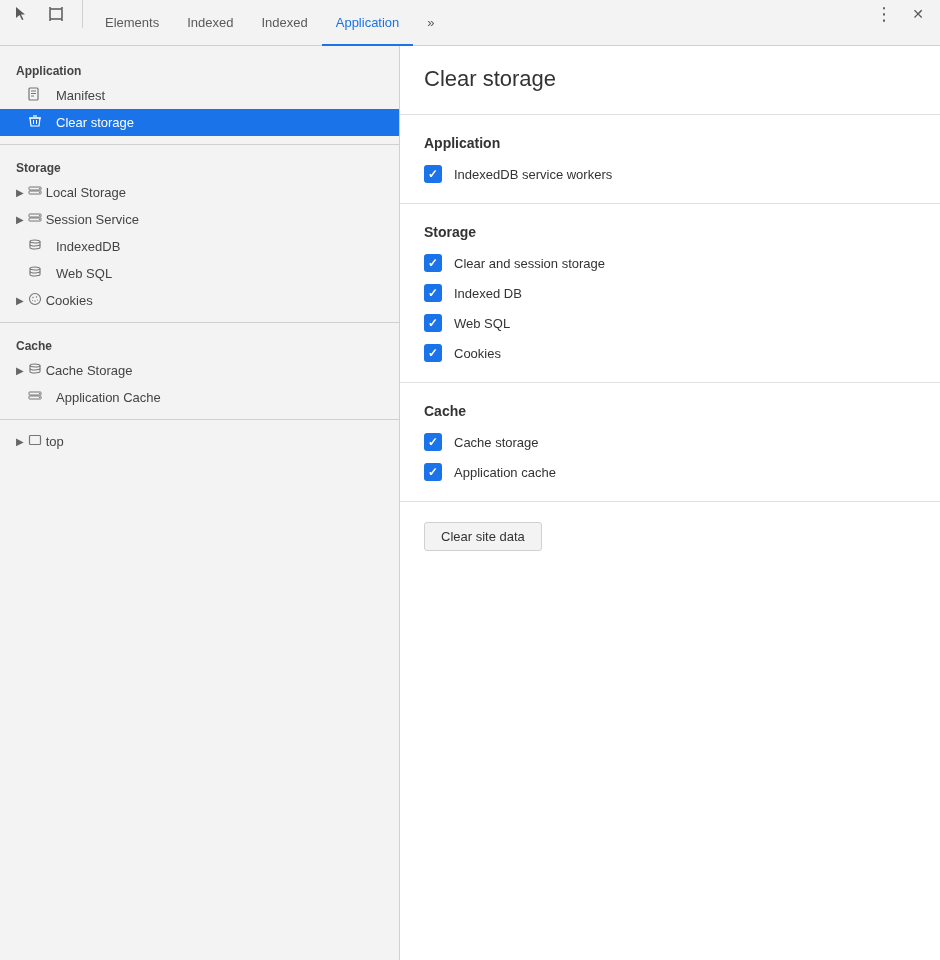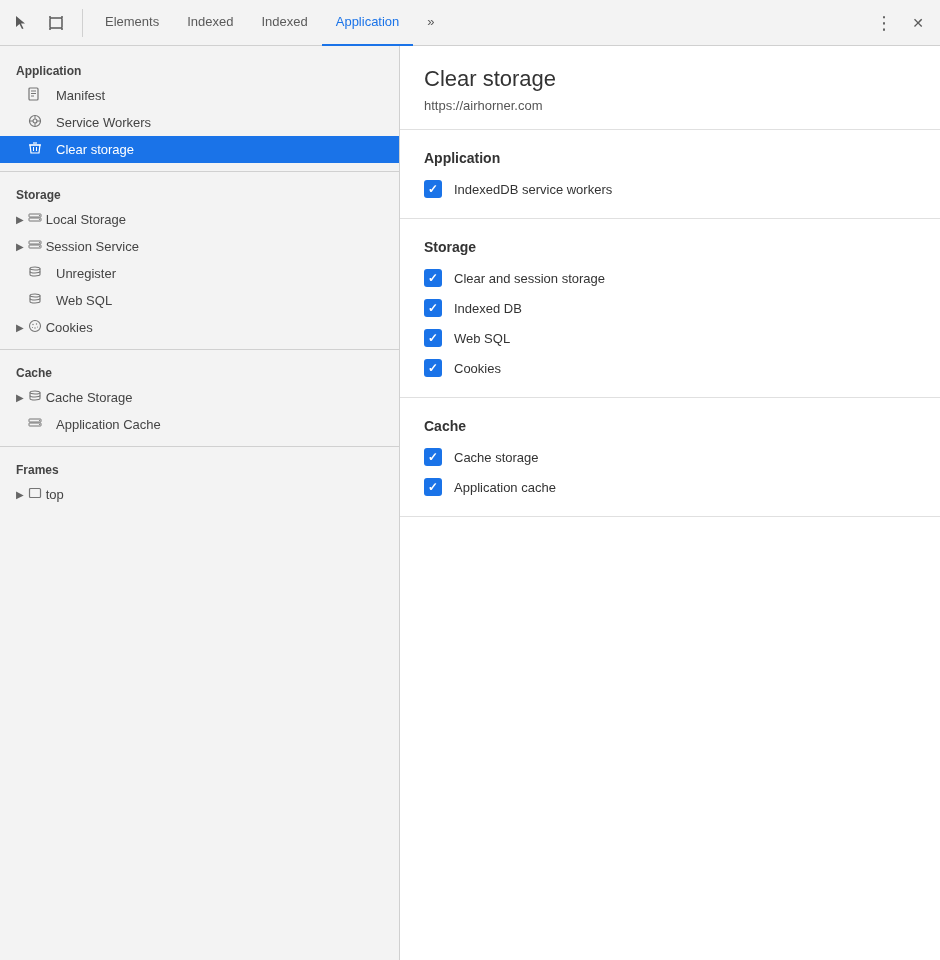--- a/index.html
+++ b/index.html
@@ -10,21 +10,21 @@
       width: 940px;
       height: 960px;
       overflow: hidden;
       display: flex;
       flex-direction: column;
     }
 
     
     .toolbar {
       display: flex;
-      align-items: center;
+      align-items: flex-start;
       background: #f3f3f3;
       border-bottom: 1px solid #d0d0d0;
       height: 46px;
       padding: 0 8px;
       gap: 4px;
       flex-shrink: 0;
     }
     .toolbar-icons {
       display: flex;
       gap: 6px;
@@ -285,33 +285,20 @@
         <svg width="14" height="14" viewBox="0 0 14 14" fill="none">
           <rect x="1" y="1" width="9" height="12" rx="1" stroke="#757575" stroke-width="1.2" fill="none"></rect>
           <line x1="3" y1="4" x2="8" y2="4" stroke="#757575" stroke-width="1"></line>
           <line x1="3" y1="6.5" x2="8" y2="6.5" stroke="#757575" stroke-width="1"></line>
           <line x1="3" y1="9" x2="6" y2="9" stroke="#757575" stroke-width="1"></line>
         </svg>
       </span>
       <span>Manifest</span>
     </div>
 
-    <div class="sidebar-item">
-      <span class="item-icon">
-        <svg width="14" height="14" viewBox="0 0 14 14" fill="none">
-          <circle cx="7" cy="7" r="5.5" stroke="#757575" stroke-width="1.2" fill="none"></circle>
-          <circle cx="7" cy="7" r="2" stroke="#757575" stroke-width="1.2" fill="none"></circle>
-          <line x1="7" y1="1.5" x2="7" y2="4.8" stroke="#757575" stroke-width="1"></line>
-          <line x1="7" y1="9.2" x2="7" y2="12.5" stroke="#757575" stroke-width="1"></line>
-          <line x1="1.5" y1="7" x2="4.8" y2="7" stroke="#757575" stroke-width="1"></line>
-          <line x1="9.2" y1="7" x2="12.5" y2="7" stroke="#757575" stroke-width="1"></line>
-        </svg>
-      </span>
-      <span>Service Workers</span>
-    </div>
 
     <div class="sidebar-item active">
       <span class="item-icon">
         <svg width="14" height="14" viewBox="0 0 14 14" fill="none">
           <path d="M2 4h10l-1 8H3L2 4z" stroke="#fff" stroke-width="1.2" fill="none"></path>
           <line x1="5" y1="2" x2="9" y2="2" stroke="#fff" stroke-width="1.2"></line>
           <line x1="1" y1="4" x2="13" y2="4" stroke="#fff" stroke-width="1.2"></line>
           <line x1="5.5" y1="6" x2="5.5" y2="10" stroke="#fff" stroke-width="1"></line>
           <line x1="8.5" y1="6" x2="8.5" y2="10" stroke="#fff" stroke-width="1"></line>
         </svg>
@@ -350,21 +337,21 @@
     </div>
 
     <div class="sidebar-item">
       <span class="item-icon">
         <svg width="14" height="14" viewBox="0 0 14 14" fill="none">
           <ellipse cx="7" cy="3.5" rx="5" ry="1.5" stroke="#757575" stroke-width="1.1" fill="none"></ellipse>
           <path d="M2 3.5v3c0 .83 2.24 1.5 5 1.5s5-.67 5-1.5v-3" stroke="#757575" stroke-width="1.1" fill="none"></path>
           <path d="M2 6.5v3c0 .83 2.24 1.5 5 1.5s5-.67 5-1.5v-3" stroke="#757575" stroke-width="1.1" fill="none"></path>
         </svg>
       </span>
-      <span>Unregister</span>
+      <span>IndexedDB</span>
     </div>
 
     <div class="sidebar-item">
       <span class="item-icon">
         <svg width="14" height="14" viewBox="0 0 14 14" fill="none">
           <ellipse cx="7" cy="3.5" rx="5" ry="1.5" stroke="#757575" stroke-width="1.1" fill="none"></ellipse>
           <path d="M2 3.5v3c0 .83 2.24 1.5 5 1.5s5-.67 5-1.5v-3" stroke="#757575" stroke-width="1.1" fill="none"></path>
           <path d="M2 6.5v3c0 .83 2.24 1.5 5 1.5s5-.67 5-1.5v-3" stroke="#757575" stroke-width="1.1" fill="none"></path>
         </svg>
       </span>
@@ -409,39 +396,37 @@
           <rect x="1" y="7" width="12" height="3" rx="0.5" stroke="#757575" stroke-width="1" fill="none"></rect>
           <circle cx="11.5" cy="4.5" r="0.6" fill="#757575"></circle>
           <circle cx="11.5" cy="8.5" r="0.6" fill="#757575"></circle>
         </svg>
       </span>
       <span>Application Cache</span>
     </div>
 
     <div class="divider"></div>
 
-    <div class="section-header">Frames</div>
 
     <div class="sidebar-item-expandable">
       <span class="expand-arrow">▶</span>
       <span class="item-icon">
         <svg width="14" height="14" viewBox="0 0 14 14" fill="none">
           <rect x="1.5" y="2.5" width="11" height="9" rx="1" stroke="#757575" stroke-width="1.2" fill="none"></rect>
         </svg>
       </span>
       <span>top</span>
     </div>
 
   </div>
 
   <div class="content-panel">
 
     <div class="content-header">
       <div class="content-title">Clear storage</div>
-      <div class="content-url">https://airhorner.com</div>
     </div>
 
     <div class="content-section">
       <div class="content-section-title">Application</div>
       <div class="checkbox-row">
         <div class="checkbox">
           <span class="checkbox-check">✓</span>
         </div>
         <span>IndexedDB service workers</span>
       </div>
@@ -484,15 +469,18 @@
         <span>Cache storage</span>
       </div>
       <div class="checkbox-row">
         <div class="checkbox">
           <span class="checkbox-check">✓</span>
         </div>
         <span>Application cache</span>
       </div>
     </div>
 
+    <div class="clear-btn-section">
+      <button class="clear-btn">Clear site data</button>
+    </div>
 
   </div>
 </div>
 
 </body></html>

